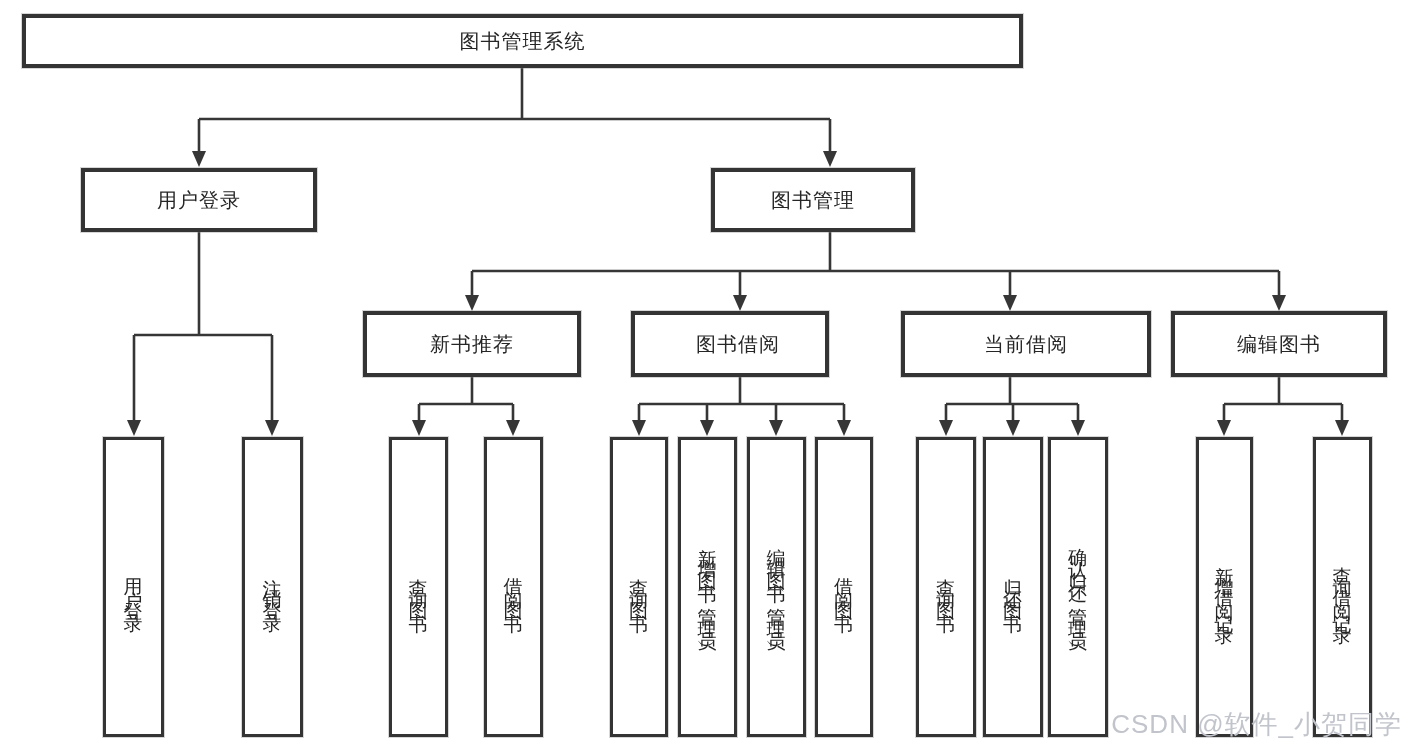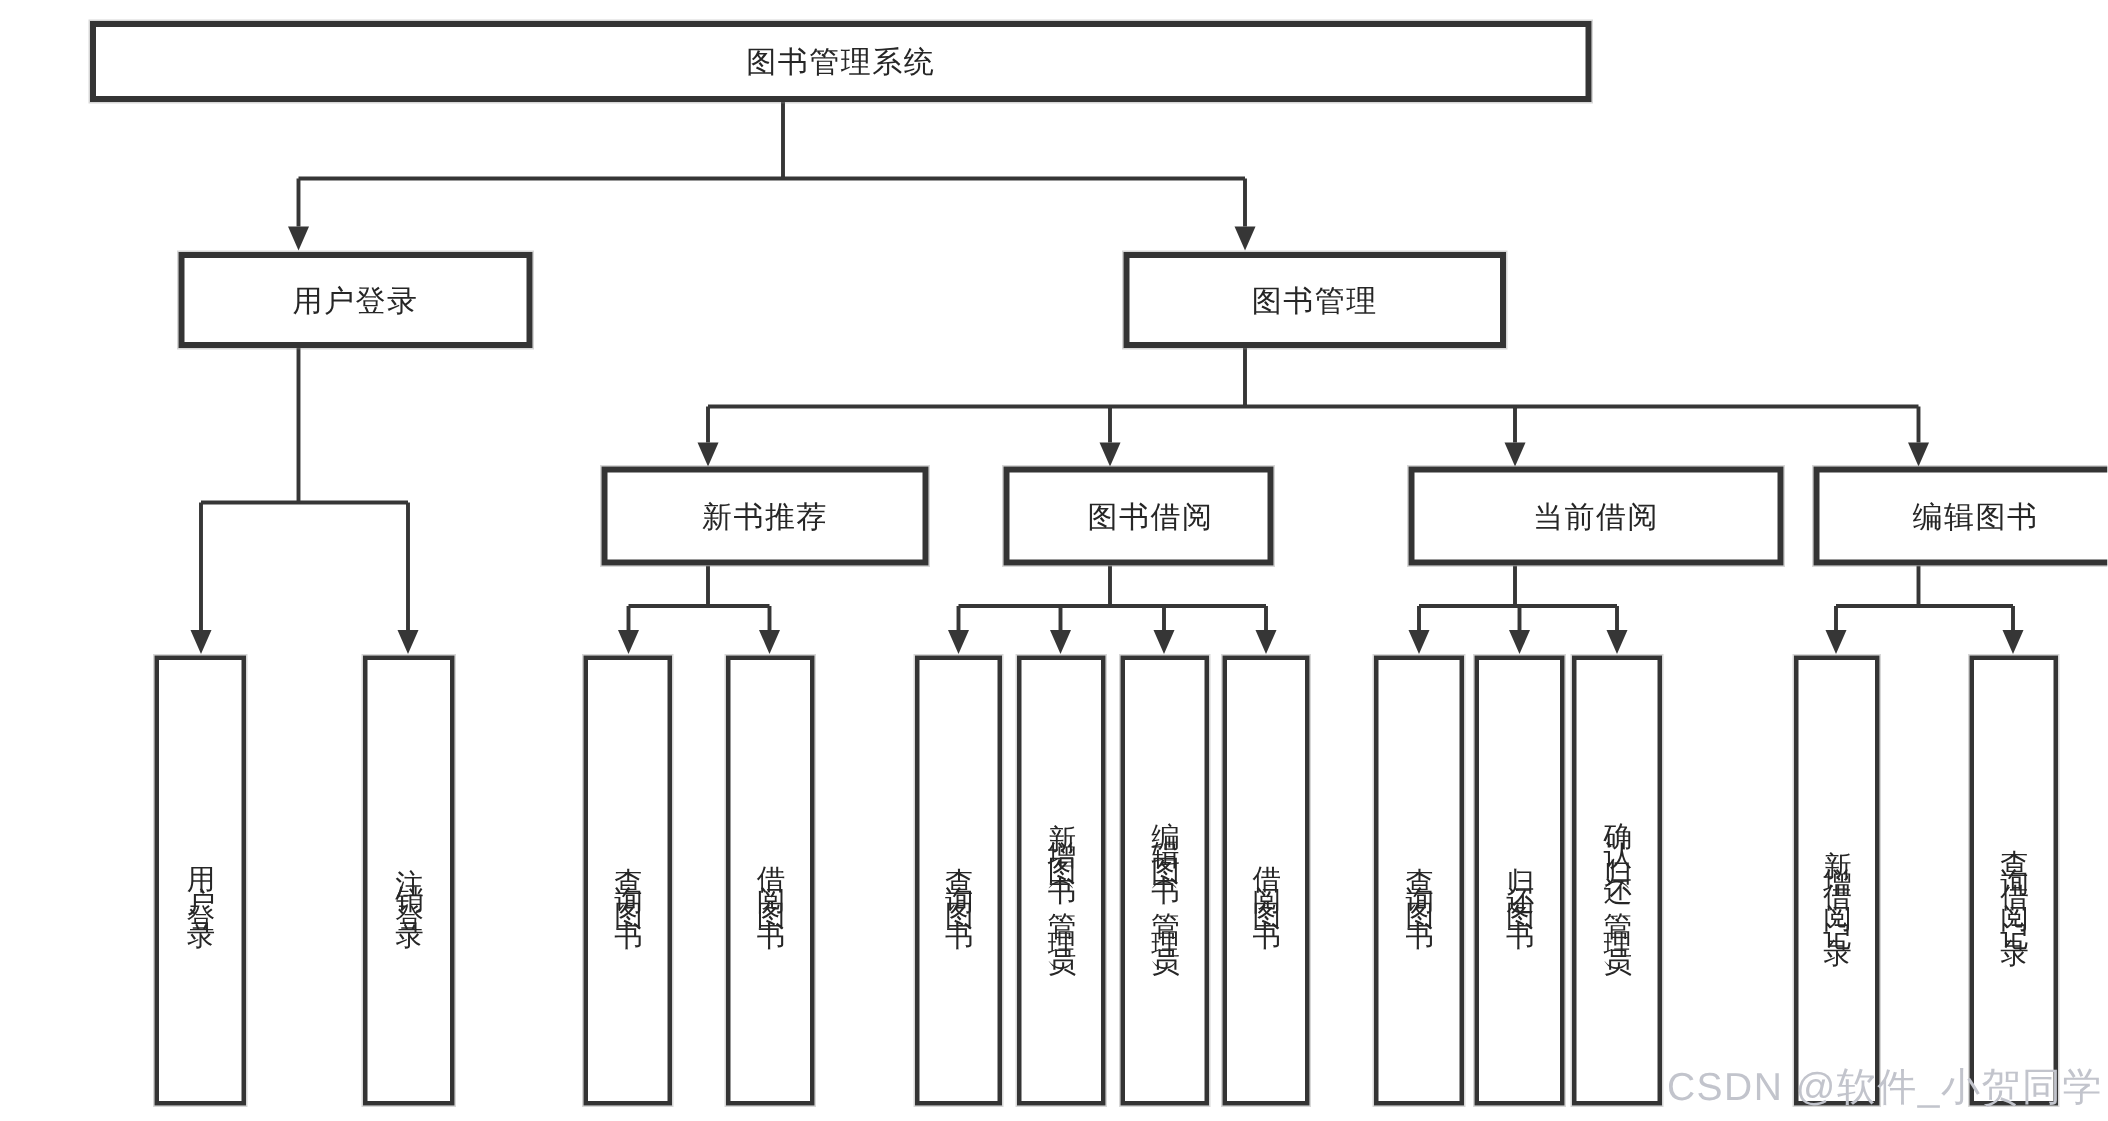--- a/index.html
+++ b/index.html
@@ -36,21 +36,20 @@
     background: #ffffff;
     border: 3px solid #343434;
     box-shadow: 0 0 0 1px rgba(140,140,140,0.35);
     display: flex;
     align-items: center;
     justify-content: center;
     color: #262626;
   }
   .h-node {
     border-width: 4px;
-    margin-left: 38px;
   }
   .h-node .lbl {
     font-size: 20px;
     letter-spacing: 1px;
     white-space: nowrap;
   }
   .v-node .lbl {
     writing-mode: vertical-rl;
     text-orientation: mixed;
     font-size: 19px;
@@ -106,28 +105,28 @@
     <polygon points="1335,420 1349,420 1342,436"></polygon>
   </svg>
 
   <div class="node h-node" style="left:22px; top:14px; width:1001px; height:54px;">
     <span class="lbl">图书管理系统</span>
   </div>
 
   <div class="node h-node" style="left:81px; top:168px; width:236px; height:64px;">
     <span class="lbl">用户登录</span>
   </div>
-  <div class="node h-node" style="left:711px; top:168px; width:255px; height:64px;">
+  <div class="node h-node" style="left:711px; top:168px; width:204px; height:64px;">
     <span class="lbl">图书管理</span>
   </div>
 
   <div class="node h-node" style="left:363px; top:311px; width:218px; height:66px;">
     <span class="lbl">新书推荐</span>
   </div>
-  <div class="node h-node" style="left:631px; top:311px; width:180px; height:66px;padding-left:16px;">
+  <div class="node h-node" style="left:631px; top:311px; width:198px; height:66px;padding-left:16px;">
     <span class="lbl">图书借阅</span>
   </div>
   <div class="node h-node" style="left:901px; top:311px; width:250px; height:66px;">
     <span class="lbl">当前借阅</span>
   </div>
   <div class="node h-node" style="left:1171px; top:311px; width:216px; height:66px;">
     <span class="lbl">编辑图书</span>
   </div>
 
   <div class="node v-node" style="left:103px; top:437px; width:61px; height:300px;">

